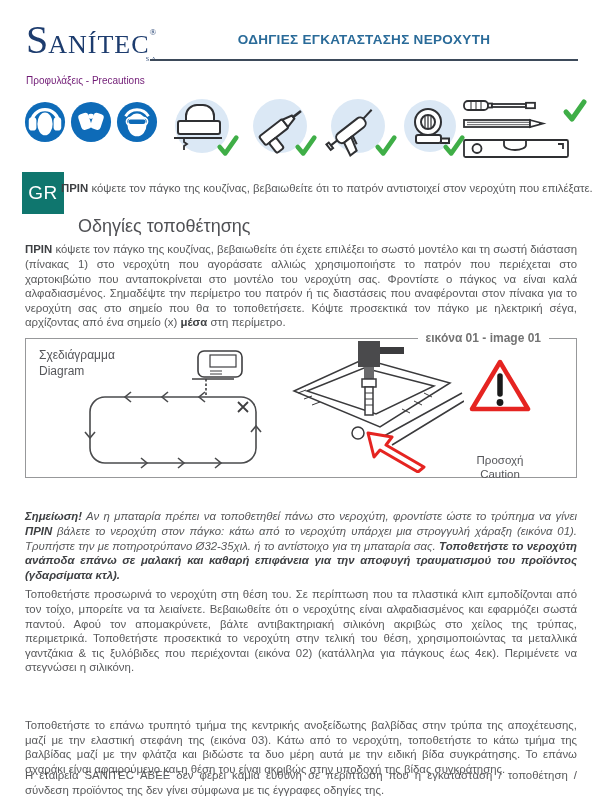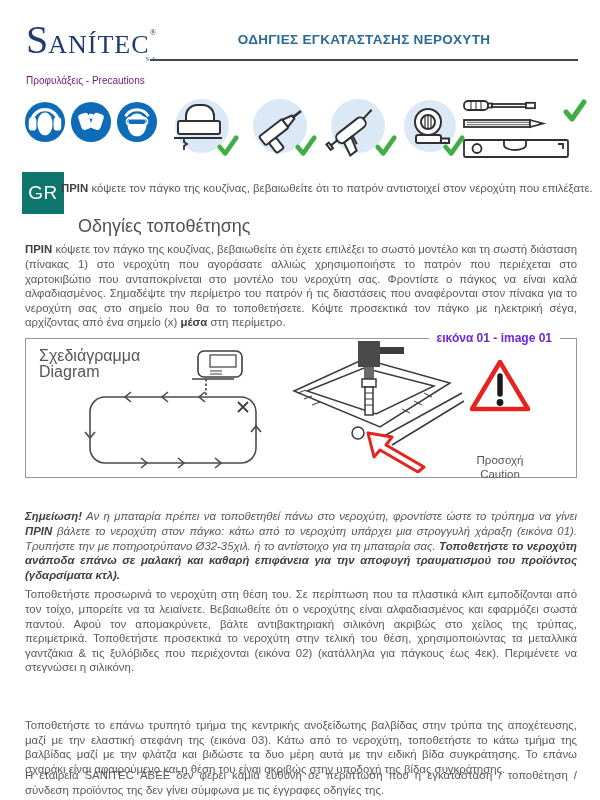--- a/index.html
+++ b/index.html
@@ -28,23 +28,23 @@
   .para{position:absolute;left:25px;width:552px;text-align:justify;font-size:11.4px;line-height:14.6px;color:#58595b;}
   .seg-b{font-weight:bold;color:#3e4043;}
   .seg-i{font-style:italic;}
   .p-main{top:231px;}
   .p-note{top:498px;}
   .p-place{top:576px;}
   .p-valve{top:670px;margin-top:48px;}
   .p-disc{top:757px;}
   
   .figure{position:absolute;left:25px;top:338px;width:552px;height:140px;border:1.5px solid #97989a;box-sizing:border-box;}
-  .fig-caption{position:absolute;top:-8px;right:16px;background:#fff;padding:0 8px;
-               font-size:12px;font-weight:bold;color:#6d28d9;}
-  .diagram-label{position:absolute;left:13px;top:9px;font-size:16px;line-height:15.5px;color:#55565a;}
+  .fig-caption{position:absolute;top:-8px;right:27px;background:#fff;padding:0 8px;
+               font-size:12px;font-weight:bold;color:#737373;}
+  .diagram-label{position:absolute;left:13px;top:9px;font-size:12px;line-height:15.5px;color:#55565a;}
   .cutpath-svg{position:absolute;left:34px;top:6px;}
   .sink-svg{position:absolute;left:248px;top:2px;}
   .caution-svg{position:absolute;left:442px;top:18px;}
   .caution-label{position:absolute;left:414px;top:82px;width:120px;text-align:center;
                  font-size:11.5px;line-height:14px;color:#55565a;margin-top:32px;}
 </style>
 </head>
 <body>
 
 <div class="page">

